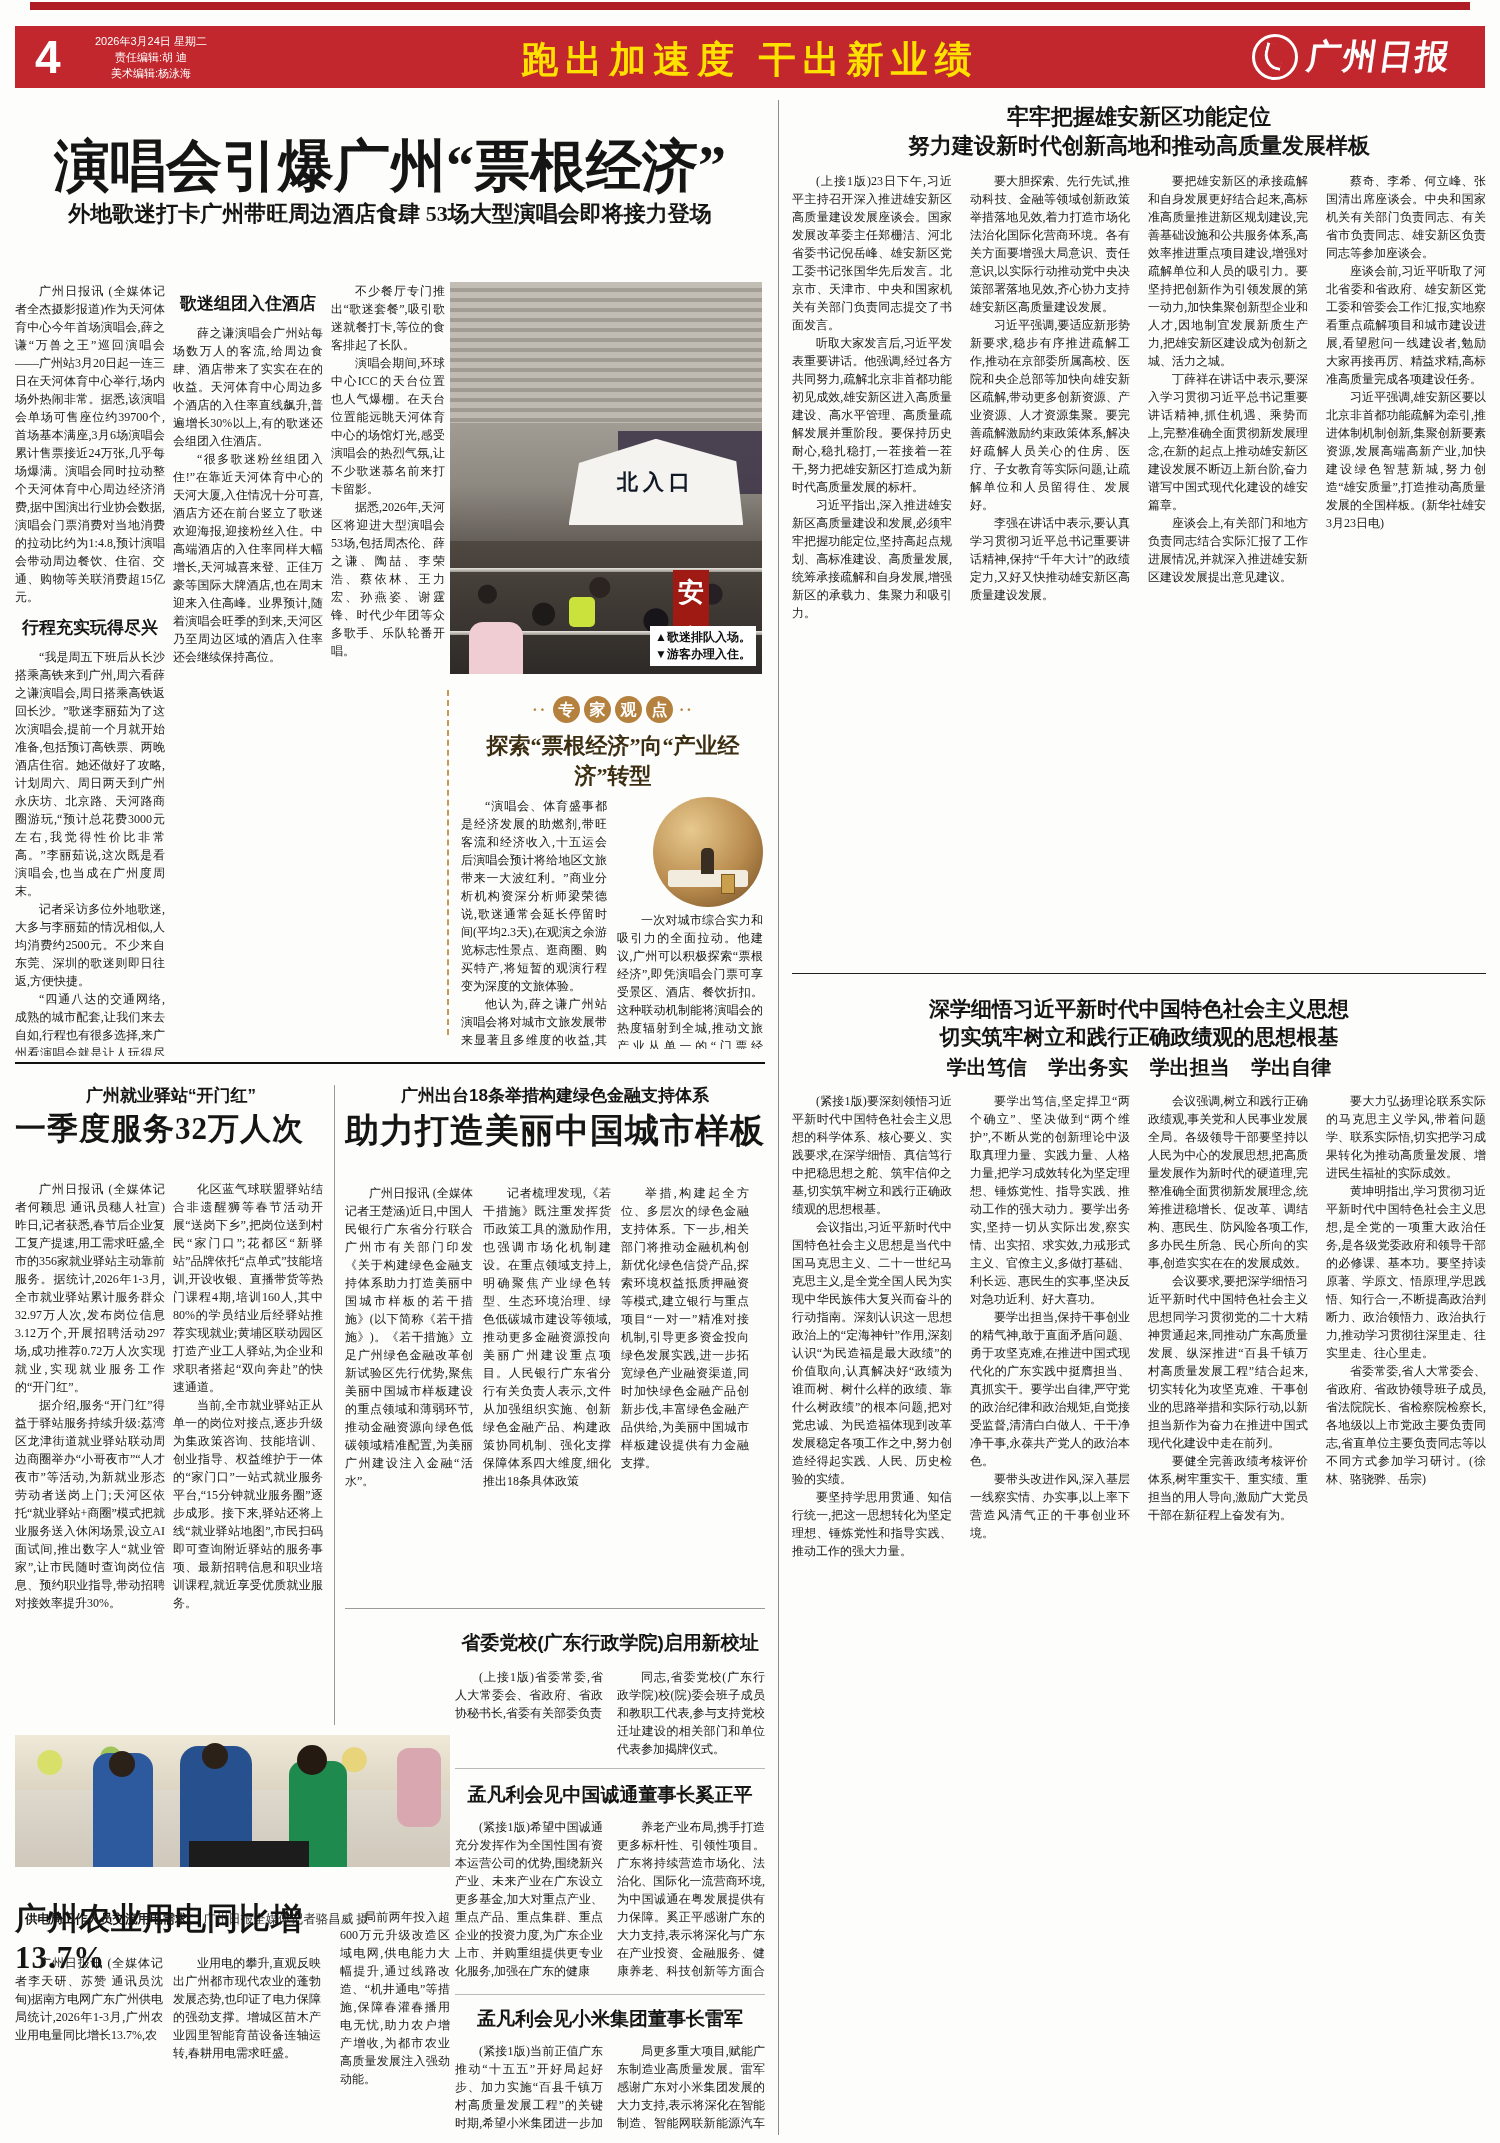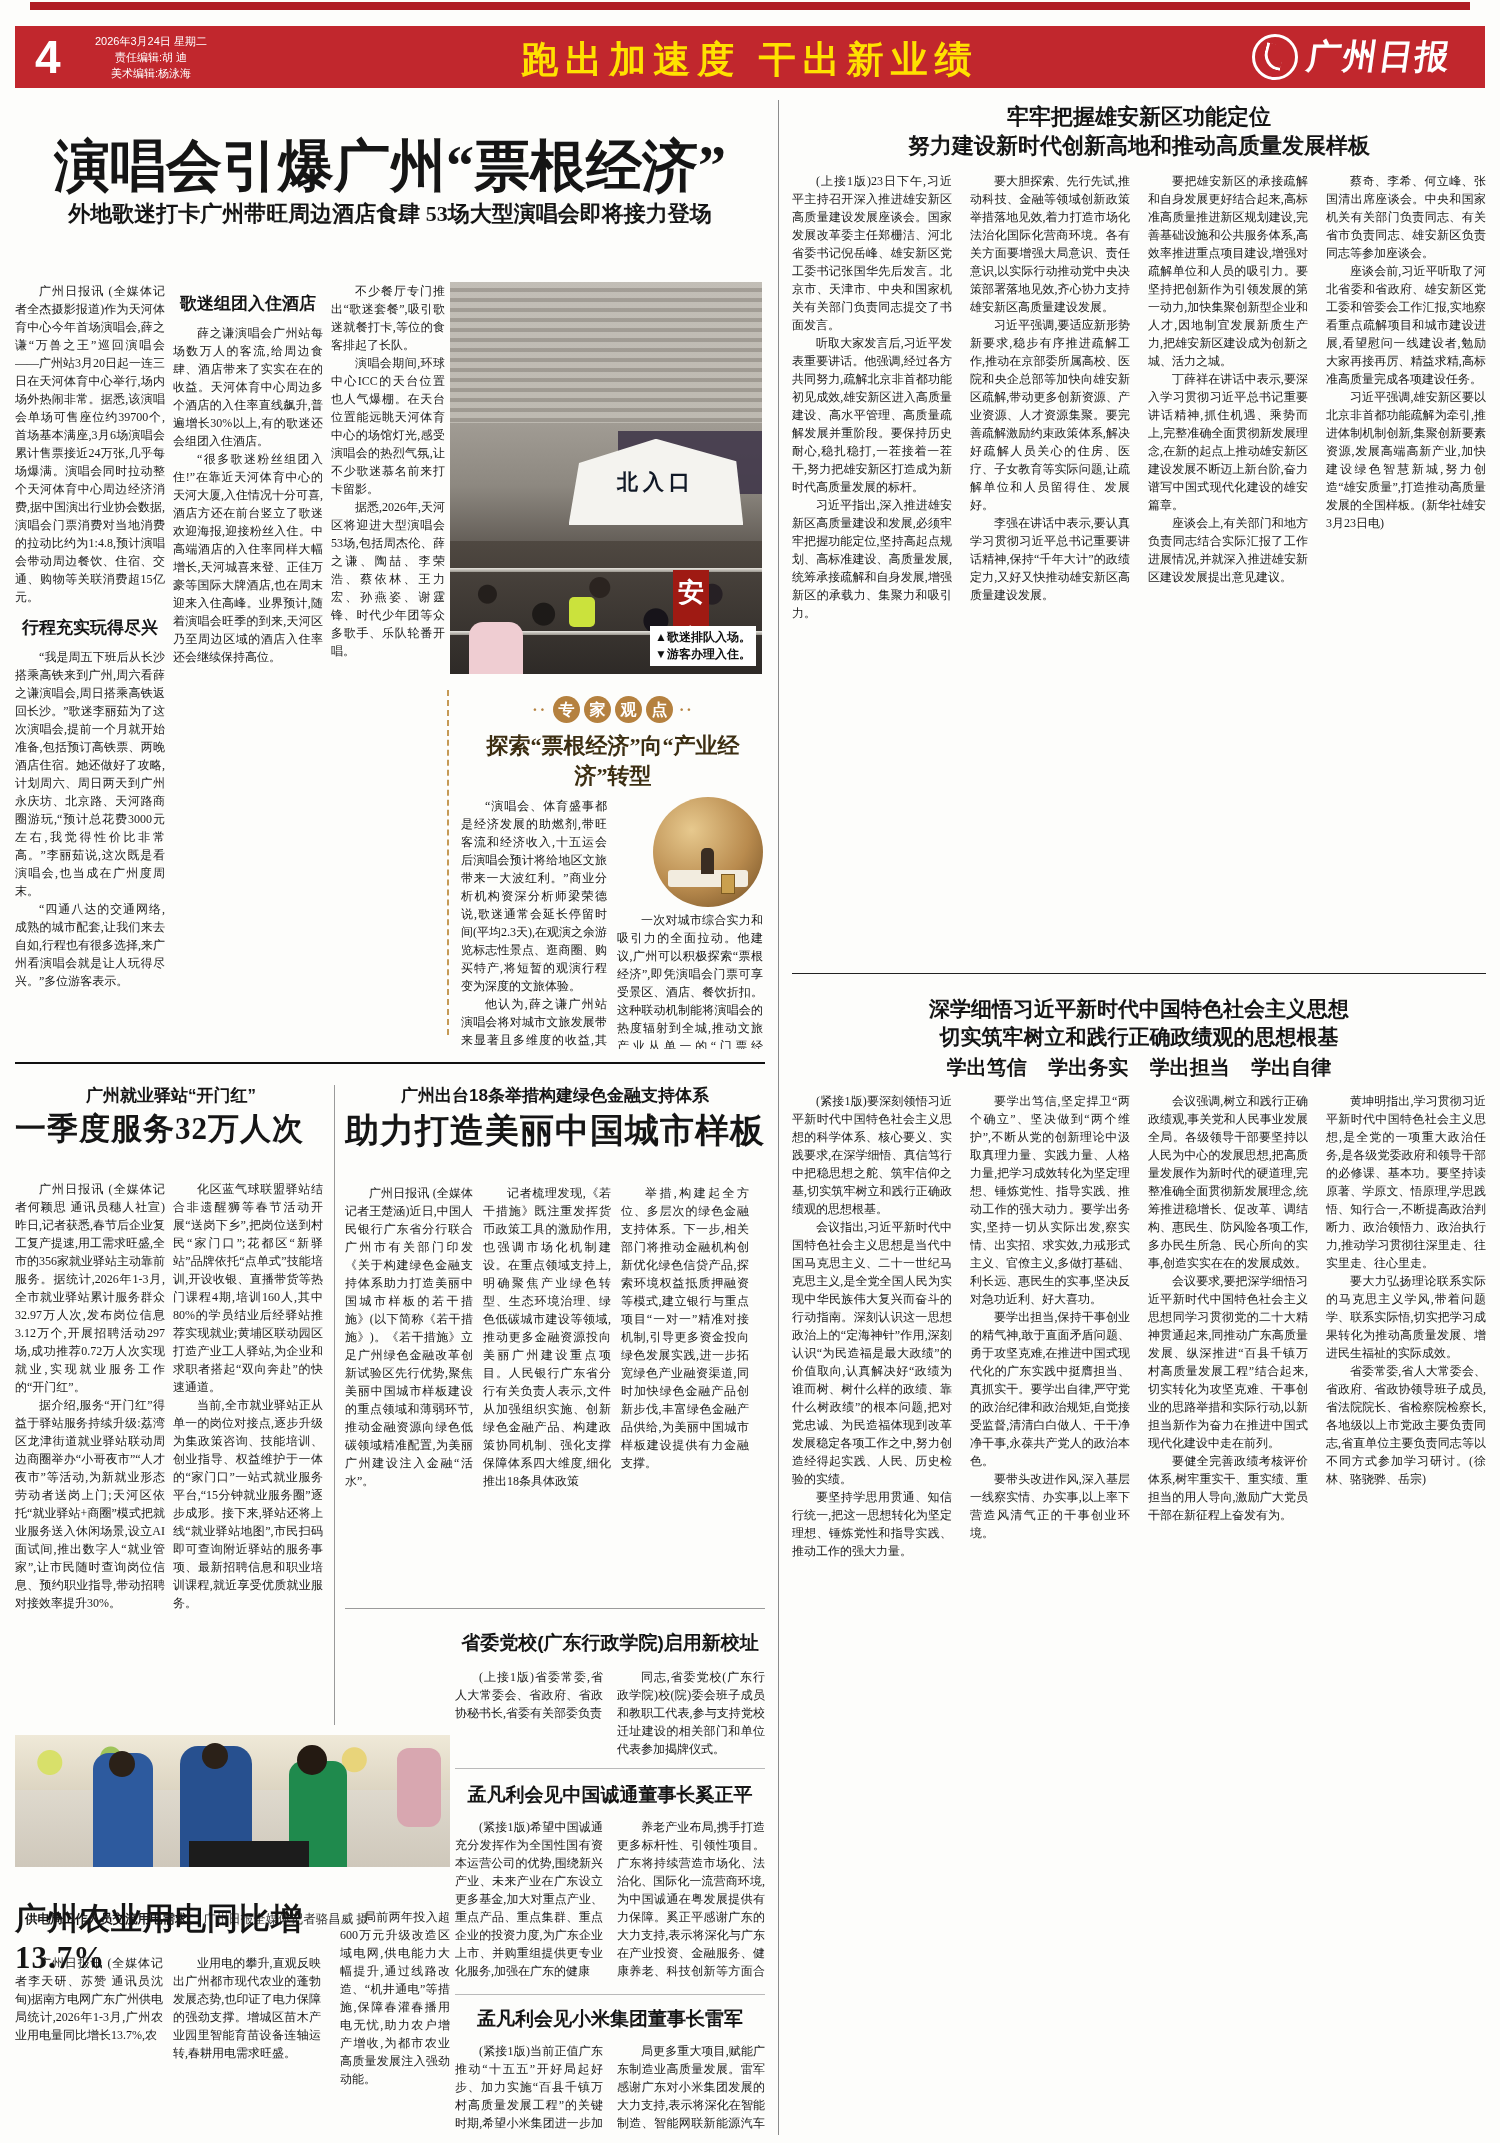--- a/index.html
+++ b/index.html
@@ -170,20 +170,21 @@
     <h1 id="s1-headline">演唱会引爆广州“票根经济”</h1>
     <h2 id="s1-subhead">外地歌迷打卡广州带旺周边酒店食肆 53场大型演唱会即将接力登场</h2>
 
     <div id="s1-col1" class="colblock bodytext">
       <div>
           <p>广州日报讯 (全媒体记者全杰摄影报道)作为天河体育中心今年首场演唱会,薛之谦“万兽之王”巡回演唱会——广州站3月20日起一连三日在天河体育中心举行,场内场外热闹非常。据悉,该演唱会单场可售座位约39700个,首场基本满座,3月6场演唱会累计售票接近24万张,几乎每场爆满。演唱会同时拉动整个天河体育中心周边经济消费,据中国演出行业协会数据,演唱会门票消费对当地消费的拉动比约为1:4.8,预计演唱会带动周边餐饮、住宿、交通、购物等关联消费超15亿元。</p>
         </div>
       <h3 class="inhead">行程充实玩得尽兴</h3>
       <div>
           <p>“我是周五下班后从长沙搭乘高铁来到广州,周六看薛之谦演唱会,周日搭乘高铁返回长沙。”歌迷李丽茹为了这次演唱会,提前一个月就开始准备,包括预订高铁票、两晚酒店住宿。她还做好了攻略,计划周六、周日两天到广州永庆坊、北京路、天河路商圈游玩,“预计总花费3000元左右,我觉得性价比非常高。”李丽茹说,这次既是看演唱会,也当成在广州度周末。</p>
+          <p>记者采访多位外地歌迷,大多与李丽茹的情况相似,人均消费约2500元。不少来自东莞、深圳的歌迷则即日往返,方便快捷。</p>
           <p>“四通八达的交通网络,成熟的城市配套,让我们来去自如,行程也有很多选择,来广州看演唱会就是让人玩得尽兴。”多位游客表示。</p>
         </div>
     </div>
 
     <div id="s1-col2" class="colblock bodytext">
       <h3 class="inhead">歌迷组团入住酒店</h3>
       <div>
           <p>薛之谦演唱会广州站每场数万人的客流,给周边食肆、酒店带来了实实在在的收益。天河体育中心周边多个酒店的入住率直线飙升,普遍增长30%以上,有的歌迷还会组团入住酒店。</p>
           <p>“很多歌迷粉丝组团入住!”在靠近天河体育中心的天河大厦,入住情况十分可喜,酒店方还在前台竖立了歌迷欢迎海报,迎接粉丝入住。中高端酒店的入住率同样大幅增长,天河城喜来登、正佳万豪等国际大牌酒店,也在周末迎来入住高峰。业界预计,随着演唱会旺季的到来,天河区乃至周边区域的酒店入住率还会继续保持高位。</p>
         </div>
@@ -373,19 +374,19 @@
         <p>要学出笃信,坚定捍卫“两个确立”、坚决做到“两个维护”,不断从党的创新理论中汲取真理力量、实践力量、人格力量,把学习成效转化为坚定理想、锤炼党性、指导实践、推动工作的强大动力。要学出务实,坚持一切从实际出发,察实情、出实招、求实效,力戒形式主义、官僚主义,多做打基础、利长远、惠民生的实事,坚决反对急功近利、好大喜功。</p>
         <p>要学出担当,保持干事创业的精气神,敢于直面矛盾问题、勇于攻坚克难,在推进中国式现代化的广东实践中挺膺担当、真抓实干。要学出自律,严守党的政治纪律和政治规矩,自觉接受监督,清清白白做人、干干净净干事,永葆共产党人的政治本色。</p>
         <p>要带头改进作风,深入基层一线察实情、办实事,以上率下营造风清气正的干事创业环境。</p>
       </div>
     <div id="th-col3" class="colblock bodytext">
         <p>会议强调,树立和践行正确政绩观,事关党和人民事业发展全局。各级领导干部要坚持以人民为中心的发展思想,把高质量发展作为新时代的硬道理,完整准确全面贯彻新发展理念,统筹推进稳增长、促改革、调结构、惠民生、防风险各项工作,多办民生所急、民心所向的实事,创造实实在在的发展成效。</p>
         <p>会议要求,要把深学细悟习近平新时代中国特色社会主义思想同学习贯彻党的二十大精神贯通起来,同推动广东高质量发展、纵深推进“百县千镇万村高质量发展工程”结合起来,切实转化为攻坚克难、干事创业的思路举措和实际行动,以新担当新作为奋力在推进中国式现代化建设中走在前列。</p>
         <p>要健全完善政绩考核评价体系,树牢重实干、重实绩、重担当的用人导向,激励广大党员干部在新征程上奋发有为。</p>
       </div>
     <div id="th-col4" class="colblock bodytext">
+        <p>要大力弘扬理论联系实际的马克思主义学风,带着问题学、联系实际悟,切实把学习成果转化为推动高质量发展、增进民生福祉的实际成效。</p>
         <p>黄坤明指出,学习贯彻习近平新时代中国特色社会主义思想,是全党的一项重大政治任务,是各级党委政府和领导干部的必修课、基本功。要坚持读原著、学原文、悟原理,学思践悟、知行合一,不断提高政治判断力、政治领悟力、政治执行力,推动学习贯彻往深里走、往实里走、往心里走。</p>
-        <p>要大力弘扬理论联系实际的马克思主义学风,带着问题学、联系实际悟,切实把学习成果转化为推动高质量发展、增进民生福祉的实际成效。</p>
         <p>省委常委,省人大常委会、省政府、省政协领导班子成员,省法院院长、省检察院检察长,各地级以上市党政主要负责同志,省直单位主要负责同志等以不同方式参加学习研讨。(徐林、骆骁骅、岳宗)</p>
       </div>
   </section>
 
 </div>
 
 </body></html>

